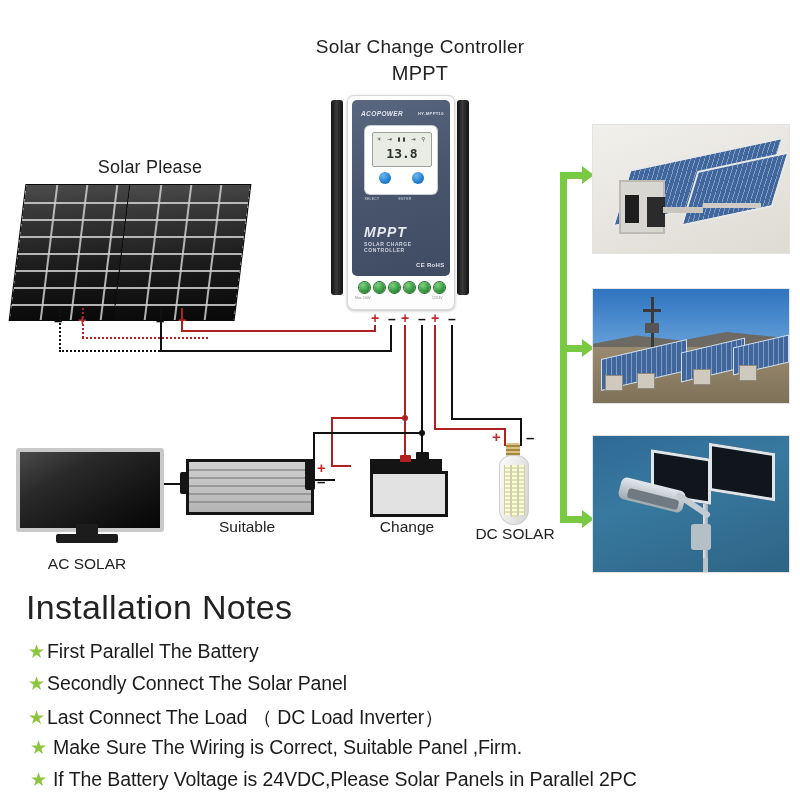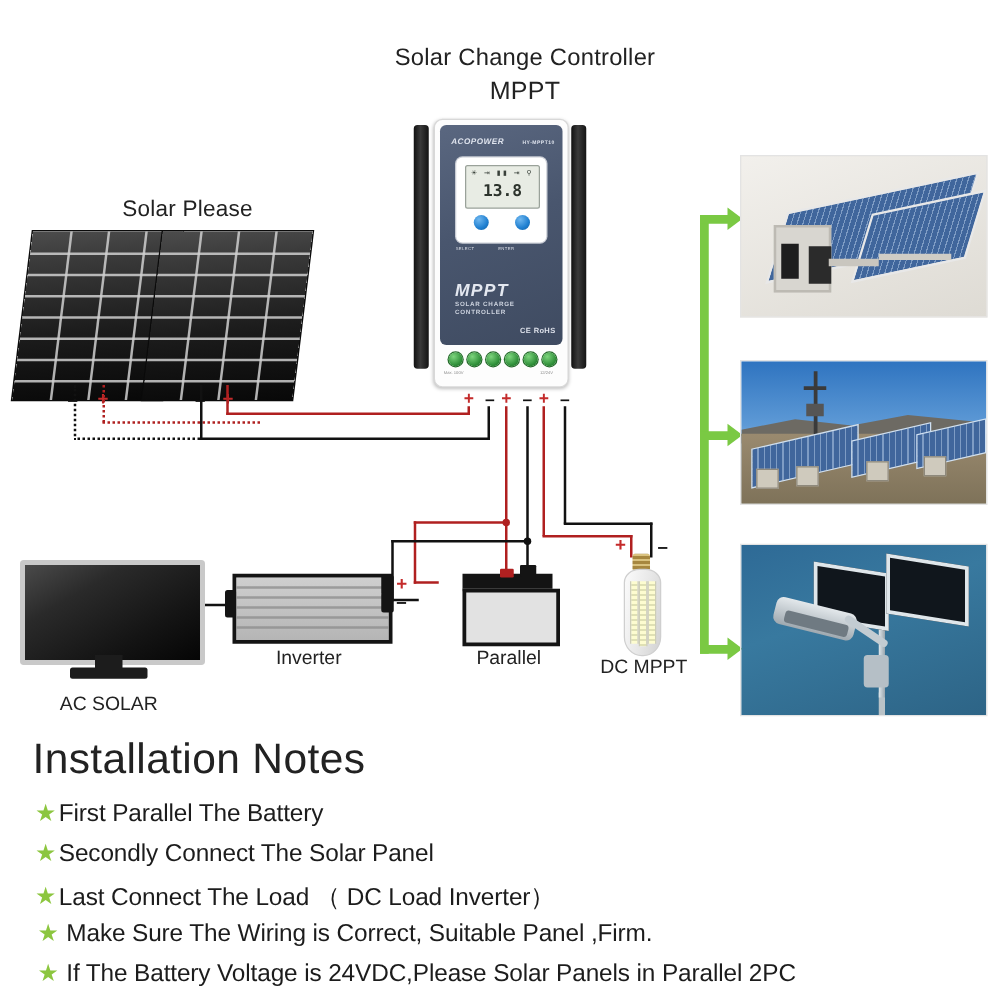--- a/index.html
+++ b/index.html
@@ -222,37 +222,37 @@
   <div class="inv-fin" style="top:7px"></div>
     <div class="inv-fin" style="top:15px"></div>
   <div class="inv-fin" style="top:23px"></div>
     <div class="inv-fin" style="top:31px"></div>
   <div class="inv-fin" style="top:39px"></div>
 </div>
 <div class="inv-cap" style="left:305px;top:460px;width:10px;height:16px;"></div>
 <div class="inv-cap" style="left:305px;top:474px;width:10px;height:16px;"></div>
 <div class="plus" style="left:317px;top:460px;font-size:15px;">+</div>
 <div class="minus" style="left:317px;top:474px;font-size:15px;">–</div>
-<div class="dev-lbl" style="left:187px;top:518px;width:120px;">Inverter</div>
+<div class="dev-lbl" style="left:187px;top:518px;width:120px;">Suitable</div>
 
 <div class="bat-top" style="left:370px;top:459px;width:72px;height:14px;"></div>
 <div class="bat-post-r" style="left:400px;top:455px;width:11px;height:7px;"></div>
 <div class="bat-post-k" style="left:416px;top:452px;width:13px;height:9px;"></div>
 <div class="bat-body" style="left:370px;top:471px;width:72px;height:40px;"></div>
-<div class="dev-lbl" style="left:361px;top:518px;width:92px;">Parallel</div>
+<div class="dev-lbl" style="left:361px;top:518px;width:92px;">Change</div>
 
 <div class="bulb-base" style="left:506px;top:443px;width:14px;height:14px;"></div>
 <div class="bulb-glass" style="left:499px;top:455px;width:28px;height:68px;">
   <div class="bulb-strip" style="left:4px;top:9px;width:5px;height:50px;"></div>
   <div class="bulb-strip" style="left:11px;top:9px;width:5px;height:52px;"></div>
   <div class="bulb-strip" style="left:18px;top:9px;width:5px;height:50px;"></div>
 </div>
 <div class="plus" style="left:492px;top:429px;font-size:15px;">+</div>
 <div class="minus" style="left:526px;top:430px;font-size:15px;">–</div>
-<div class="dev-lbl" style="left:470px;top:525px;width:90px;">DC MPPT</div>
+<div class="dev-lbl" style="left:470px;top:525px;width:90px;">DC SOLAR</div>
 
 <div class="grn" style="left:560px;top:172px;width:7px;height:351px;"></div>
 <div class="grn" style="left:560px;top:172px;width:23px;height:7px;"></div>
 <div class="grn-head" style="left:582px;top:166px;"></div>
 <div class="grn" style="left:560px;top:345px;width:23px;height:7px;"></div>
 <div class="grn-head" style="left:582px;top:339px;"></div>
 <div class="grn" style="left:560px;top:516px;width:23px;height:7px;"></div>
 <div class="grn-head" style="left:582px;top:510px;"></div>
 
 <div class="photo" style="left:592px;top:124px;width:196px;height:128px;background:#e9e6e0;">

